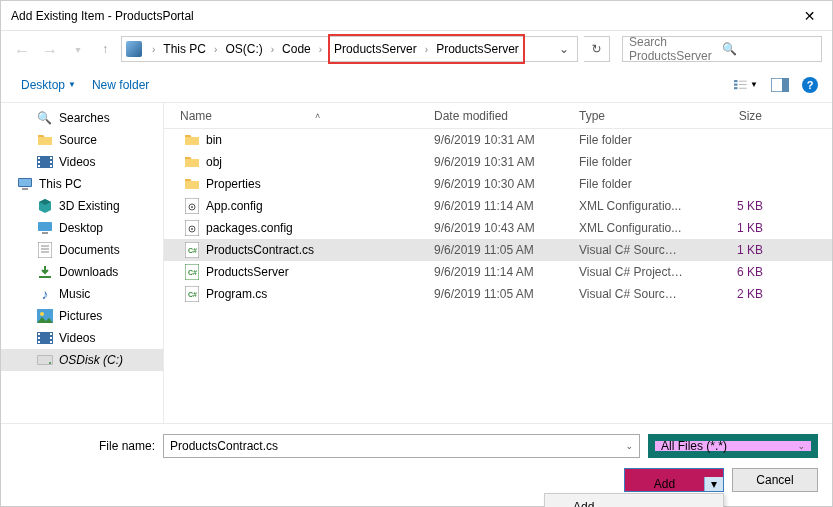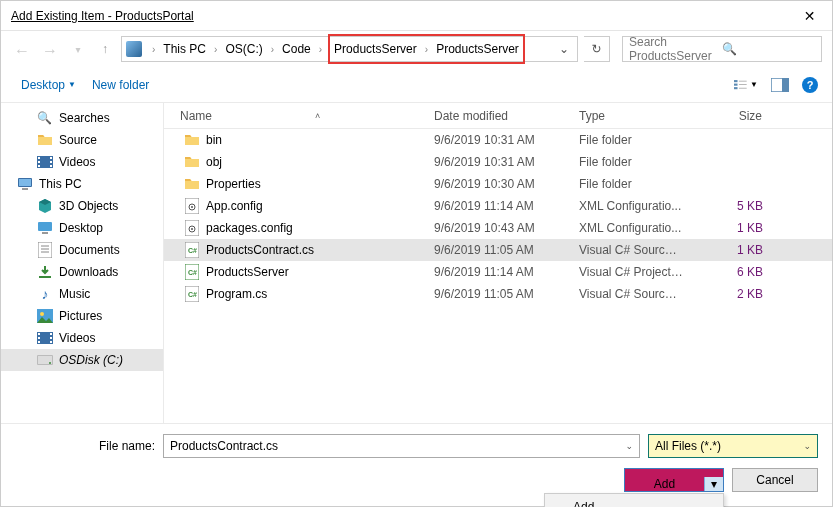--- a/index.html
+++ b/index.html
@@ -1,19 +1,19 @@
 <!DOCTYPE html>
 <html><head>
 <meta charset="utf-8">
 <style>
 * { box-sizing: border-box; margin: 0; padding: 0; font-family: "Segoe UI", Tahoma, sans-serif; }
 body { background: #fff; width: 833px; height: 507px; overflow: hidden; font-size: 12px; color: #000; }
 .window { border: 1px solid #ccc; width: 833px; height: 507px; display: flex; flex-direction: column; }
 .titlebar { height: 30px; display: flex; align-items: center; padding: 0 0 0 10px; border-bottom: 1px solid #e5e5e5; }
-.titlebar-title { font-size: 12px; flex: 1; text-decoration: underline; }
+.titlebar-title { font-size: 12px; flex: 1; }
 .titlebar-close { width: 45px; height: 29px; display: flex; align-items: center; justify-content: center; font-size: 14px; }
 .navbar { height: 36px; display: flex; align-items: center; padding: 0 10px; gap: 6px; }
 .nav-arrow { width: 22px; height: 22px; display:flex; align-items:center; justify-content:center; color:#ccc; font-size:16px; }
 .nav-up { width: 20px; height: 20px; display:flex; align-items:center; justify-content:center; color:#999; }
 .breadcrumb-box { flex:1; height: 26px; border:1px solid #ccc; display:flex; align-items:center; padding: 0 4px; position: relative; }
 .bc-icon { width:16px; height:16px; background: linear-gradient(135deg,#7db9e8,#2a6496); border-radius:2px; margin-right:4px; }
 .bc-sep { padding: 0 6px; color:#888; font-size:10px; }
 .bc-item { padding: 2px 2px; white-space: nowrap; }
 .bc-highlight { border: 2px solid #e53935; padding: 4px 2px; margin: -4px 0; display:flex; align-items:center; }
 .bc-drop { margin-left:auto; width:18px; display:flex; justify-content:center; color:#555; }
@@ -43,21 +43,21 @@
 .cell { padding: 0 8px; white-space: nowrap; overflow: hidden; text-overflow: ellipsis; }
 .cell-name { width: 262px; padding-left: 20px; display:flex; align-items:center; gap:6px; }
 .cell-date { width: 145px; color:#555; }
 .cell-type { width: 120px; color:#555; }
 .cell-size { width: 80px; color:#701a75; text-align:right; }
 .file-icon { width:16px; height:16px; display:flex; align-items:center; justify-content:center; flex-shrink:0; }
 .footer { border-top:1px solid #eaeaea; padding: 10px 14px 14px; }
 .fn-row { display:flex; align-items:center; gap: 8px; margin-bottom: 10px; }
 .fn-label { width: 140px; text-align:right; color:#000; }
 .fn-input { flex:1; height:24px; border:1px solid #aaa; padding: 0 6px; display:flex; align-items:center; justify-content:space-between; background:#fff; }
-.filter-dd { width:170px; height:24px; border:1px solid #0f766e; padding:0 6px; display:flex; align-items:center; justify-content:space-between; background:#fef9c3; }
+.filter-dd { width:170px; height:24px; border:7px solid #0f766e; padding:0 6px; display:flex; align-items:center; justify-content:space-between; background:#f0abfc; }
 .btn-row { display:flex; justify-content:flex-end; gap:8px; }
 .btn { width:86px; height:24px; border:1px solid #aaa; background:#e9e9e9; display:flex; align-items:center; justify-content:center; font-size:12px; position:relative; }
 .btn-split { width:100px; display:flex; padding:0; }
 .btn-split-main { flex:1; display:flex; align-items:center; justify-content:center; border-right:1px solid #7faedb; }
 .btn-split-arrow { width:18px; display:flex; align-items:center; justify-content:center; background:#d0e4f5; }
 .btn-primary-border { border: 1px solid #3b7cbf; background:#be185d;align-items:flex-end; }
 .dropdown { position:absolute; top: 24px; right:-1px; width: 180px; background:#f2f2f2; border:1px solid #ccc; box-shadow: 2px 2px 4px rgba(0,0,0,0.15); }
 .dd-item { height: 26px; display:flex; align-items:center; padding-left: 28px; font-size:12px; }
 .folder-svg { fill:#f9d472; }
 .help-circle { width:16px; height:16px; border-radius:50%; background:#0b78d0; color:#fff; display:flex; align-items:center; justify-content:center; font-size:11px; font-weight:bold; }
@@ -169,21 +169,21 @@
           </span>
           <span>This PC</span>
         </div>
         <div class="tree-item l2">
           <span class="tree-icon">
             <svg width="16" height="16" viewBox="0 0 16 16">
               <path fill="#2aa0a0" d="M8 1l6 3v8l-6 3-6-3V4z"></path>
               <path fill="#1a7a7a" d="M8 1l6 3-6 3-6-3z"></path>
             </svg>
           </span>
-          <span>3D Objects</span>
+          <span>3D Existing</span>
         </div>
         <div class="tree-item l2">
           <span class="tree-icon">
             <svg width="16" height="14" viewBox="0 0 16 14">
               <rect x="1" y="1" width="14" height="9" fill="#4ba0d8" rx="1"></rect>
               <rect x="5" y="11" width="6" height="2" fill="#999"></rect>
             </svg>
           </span>
           <span>Desktop</span>
         </div>

